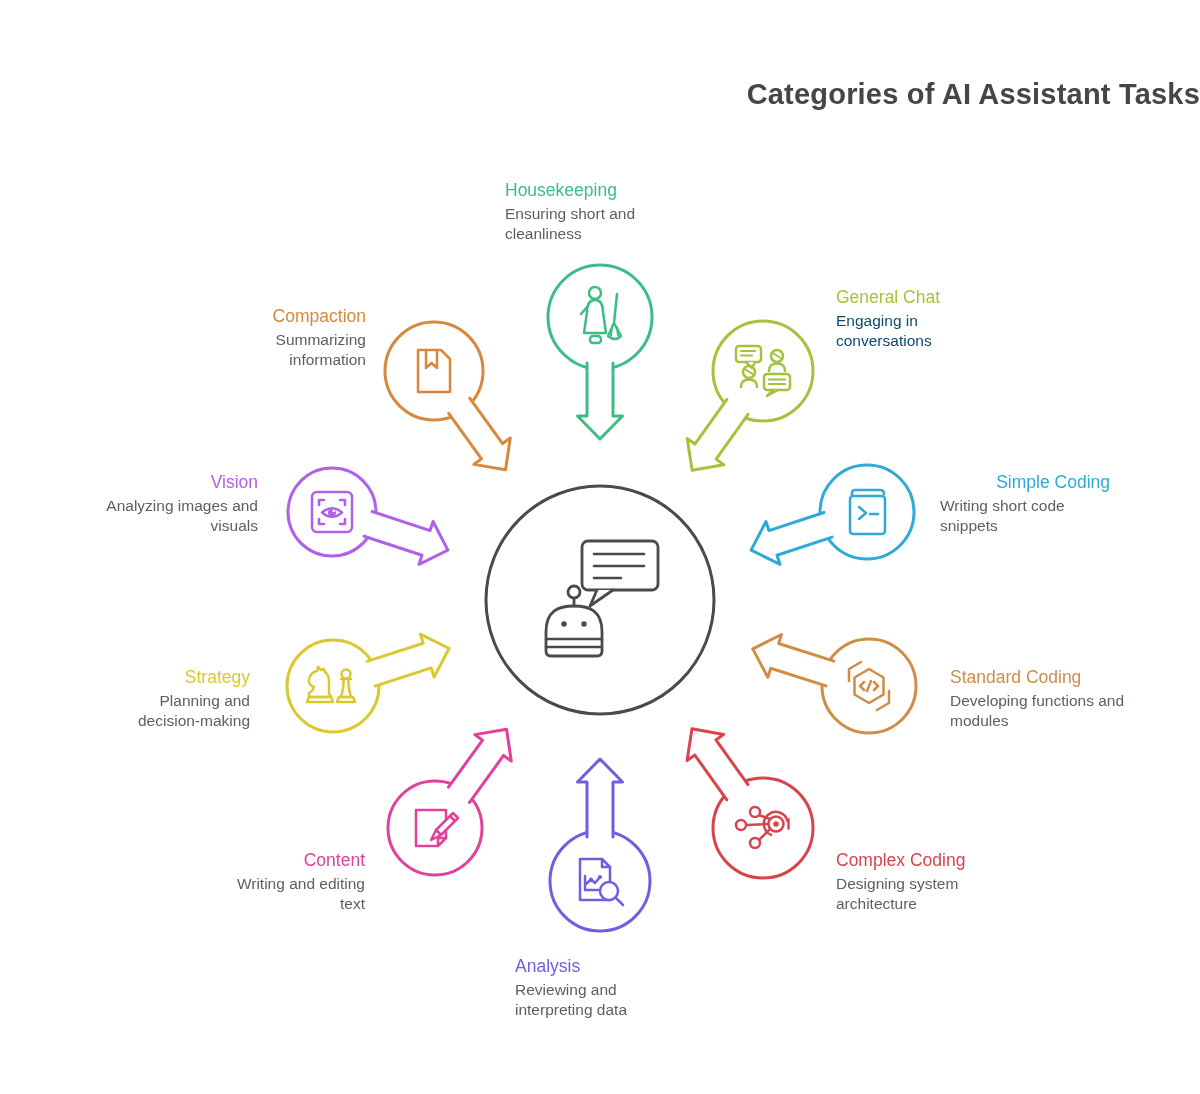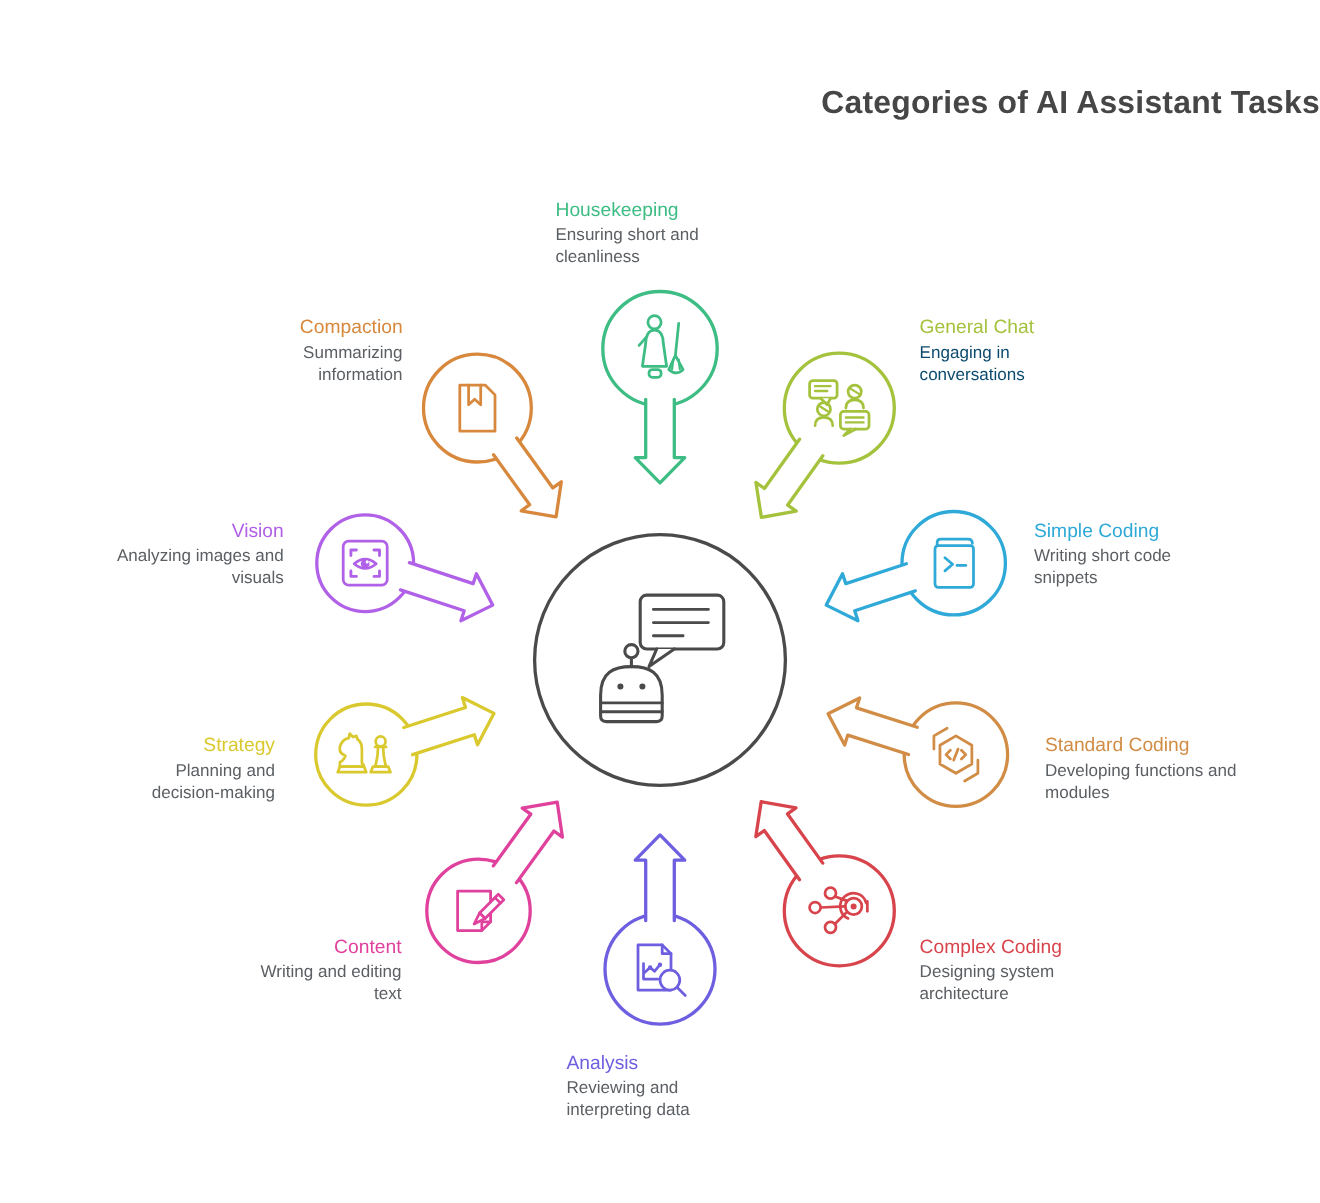--- a/index.html
+++ b/index.html
@@ -199,21 +199,21 @@
     <div class="name" style="color: rgb(61, 189, 132);">Housekeeping</div>
     <div class="desc" style="color: rgb(91, 95, 99);">Ensuring short and cleanliness</div>
   </div>
 
   <div class="label ta-l" style="left:836px;top:287px;width:160px">
     <div class="name" style="color: rgb(165, 194, 61);">General Chat</div>
     <div class="desc" style="color: #0c4a6e;">Engaging in conversations</div>
   </div>
 
   <div class="label ta-l" style="left:940px;top:472px;width:170px">
-    <div class="name" style="color: rgb(47, 169, 216);">Simple Coding</div>
+    <div class="name" style="color: rgb(47, 169, 216); text-align: right;">Simple Coding</div>
     <div class="desc" style="color: rgb(91, 95, 99);">Writing short code snippets</div>
   </div>
 
   <div class="label ta-l" style="left:950px;top:667px;width:175px">
     <div class="name" style="color: rgb(209, 140, 69);">Standard Coding</div>
     <div class="desc" style="color: rgb(91, 95, 99);">Developing functions and modules</div>
   </div>
 
   <div class="label ta-l" style="left:836px;top:850px;width:160px">
     <div class="name" style="color: rgb(216, 68, 76);">Complex Coding</div>
@@ -234,17 +234,17 @@
     <div class="name" style="color: rgb(217, 201, 47);">Strategy</div>
     <div class="desc" style="color: rgb(91, 95, 99);">Planning and decision-making</div>
   </div>
 
   <div class="label ta-r" style="left:86px;top:472px;width:172px">
     <div class="name" style="color: rgb(176, 97, 231);">Vision</div>
     <div class="desc" style="color: rgb(91, 95, 99);">Analyzing images and visuals</div>
   </div>
 
   <div class="label ta-r" style="left:214px;top:287px;width:152px">
-    <div class="name" style="color: rgb(216, 136, 60);">Compaction</div>
+    <div class="name" style="color: rgb(216, 136, 60); margin-top: 19px;">Compaction</div>
     <div class="desc" style="color: rgb(91, 95, 99);">Summarizing information</div>
   </div>
 
 </div>
 
 </body></html>

